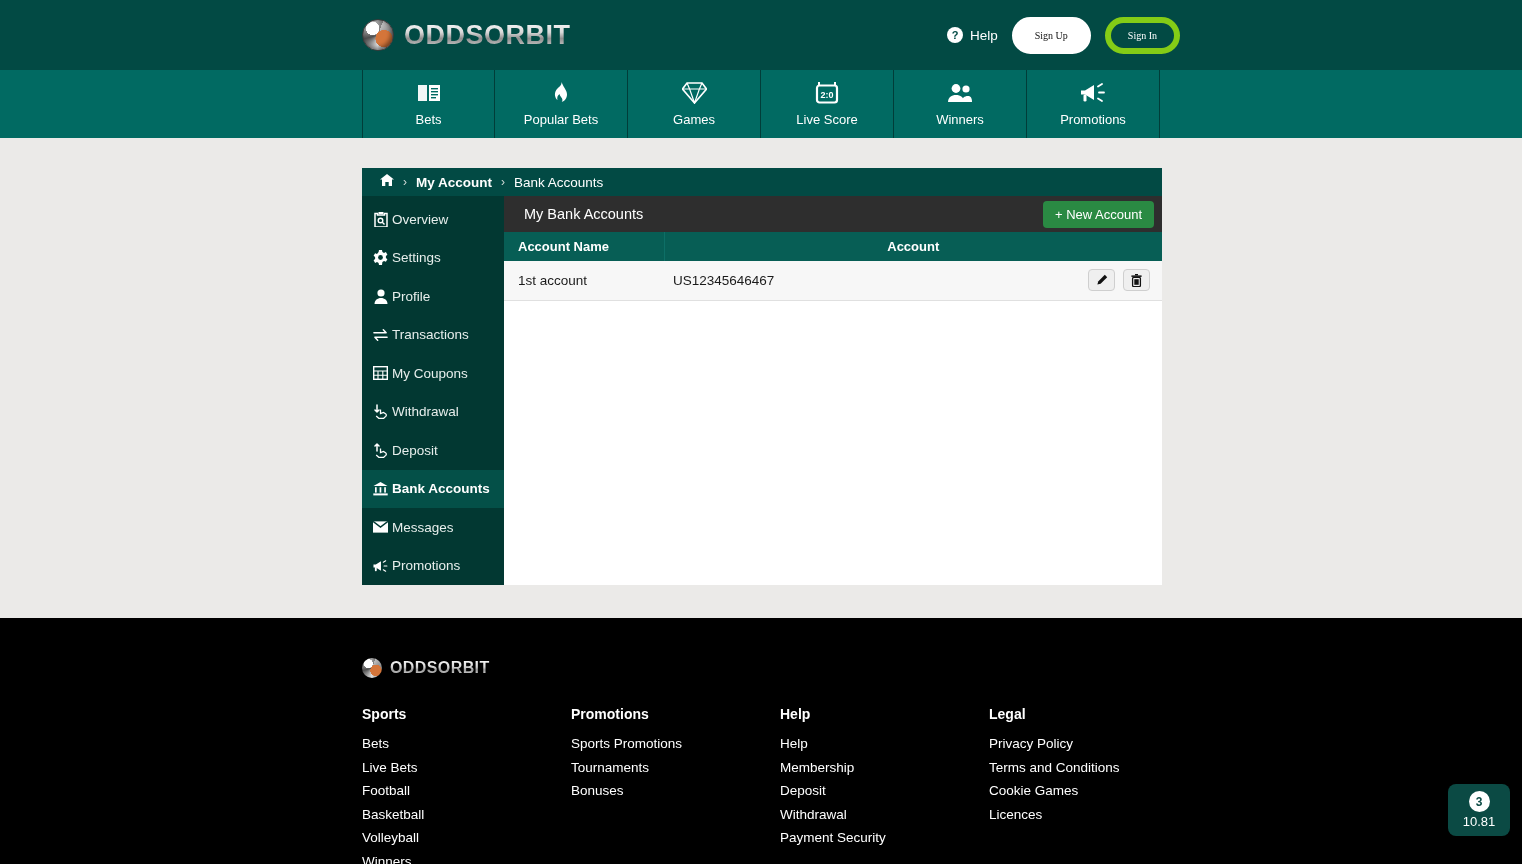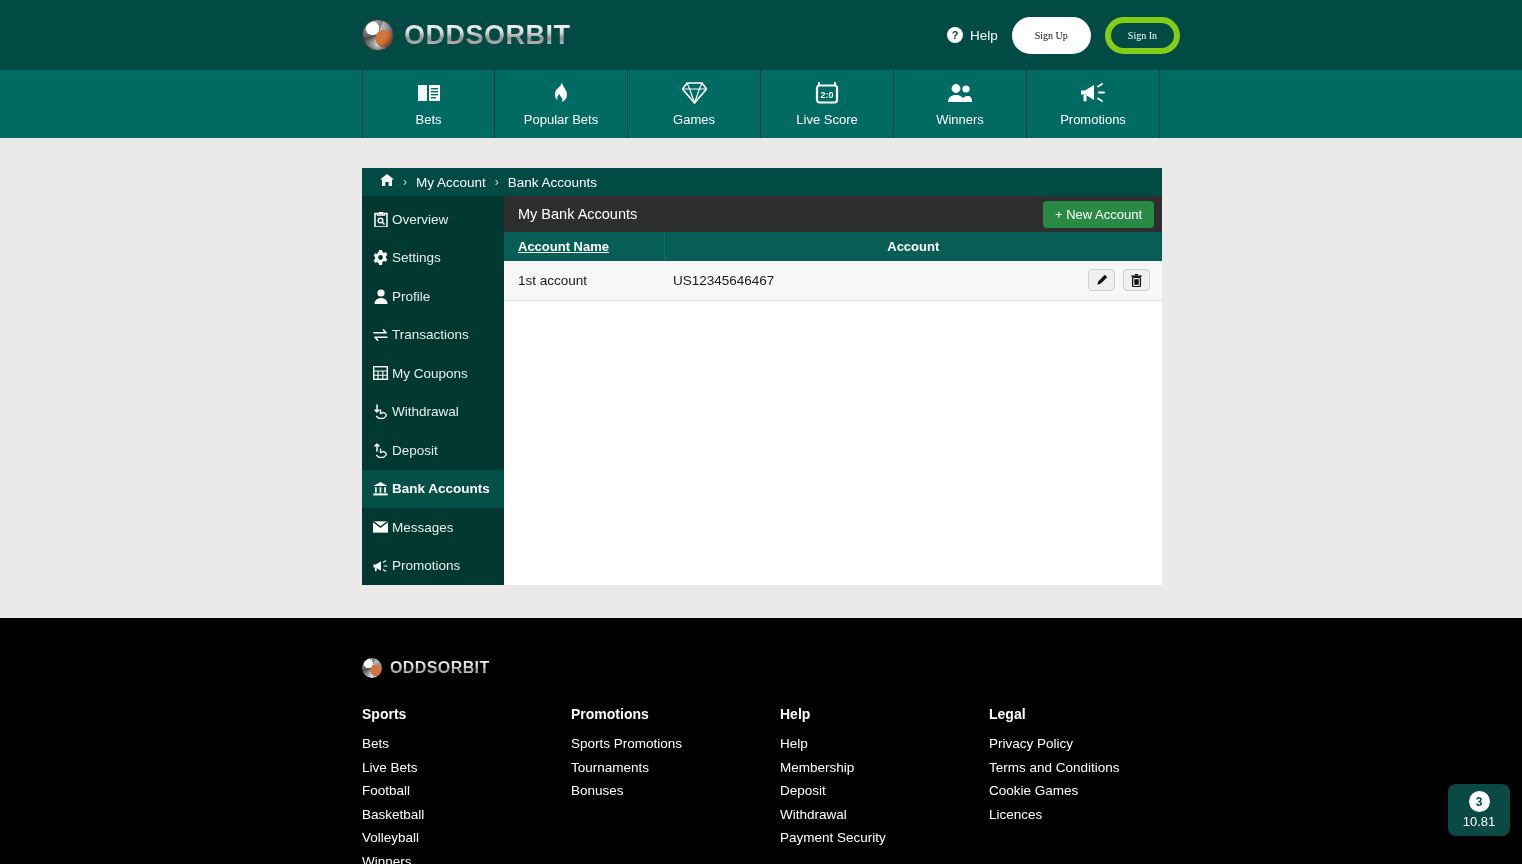--- a/index.html
+++ b/index.html
@@ -59,48 +59,48 @@
   .navicon svg { fill: #fff; }
 
   
   .page { height: 480px; padding-top: 30px; }
   .card-wrap { width: 800px; margin-left: 362px; }
   .breadcrumb {
     height: 28px; background: #024a44; color: #fff; display: flex; align-items: center;
     gap: 9px; padding: 0 18px; font-size: 13.5px;
   }
   .breadcrumb .sep { color: #cfd8d6; font-size: 12px; }
-  .breadcrumb .strong { font-weight: normal; text-align: center; }
+  .breadcrumb .strong { font-weight: bold; text-align: center; }
   .body-row { display: flex; min-height: 382px; }
 
   .sidebar { width: 142px; background: #023832; padding-top: 4px; }
   .side-item {
     height: 38.5px; display: flex; align-items: center; gap: 4px;
     padding-left: 11px; color: #e7eeec; font-size: 13.5px; cursor: pointer;
   }
   .side-item.active { background: #045048; color: #fff; font-weight: bold; }
   .side-ic { width: 15px; height: 15px; display: flex; align-items: center; justify-content: center; }
   .side-ic svg { fill: #ffffff; }
 
   .main { flex: 1; background: #fff; }
   .panel-head {
     height: 36px; background: #2e2e2e; display: flex; align-items: center;
-    justify-content: space-between; padding: 0 8px 0 14px;
+    justify-content: space-between; padding: 0 8px 0 20px;
   }
   .panel-title { color: #fff; font-size: 14.5px; }
   .new-btn {
     background: #2a8a43; color: #fff; border: none; border-radius: 4px;
     font-size: 13px; padding: 6px 12px; cursor: pointer;
     font-family: "Liberation Sans", sans-serif;
   }
   table { width: 100%; border-collapse: collapse; }
   thead th {
     background: #075e55; color: #fff; font-size: 13px; height: 29px; font-weight: bold;
   }
-  thead th.c1 { width: 160px; text-align: left; padding-left: 14px; border-right: 1px solid #0d6f66; text-decoration: underline; }
+  thead th.c1 { width: 160px; text-align: left; padding-left: 14px; border-right: 1px solid #0d6f66; }
   tbody td { height: 39px; font-size: 13.5px; color: #1b1b1b; }
   tbody td.c1 { padding-left: 14px; }
   tbody td.c2 { padding-left: 9px; }
   .row1 { background: #f7f7f7; border-bottom: 1px solid #e0e0e0; }
   .row2 { background: #83cfa2; }
   .acct-inner { display: flex; align-items: center; justify-content: space-between; padding-right: 12px; }
   .current-tag { color: #0d4b2c; font-weight: bold; font-size: 13px; margin-right: 10px; }
   .acts { display: flex; gap: 8px; }
   .iconbtn {
     width: 27px; height: 22px; background: #efefef; border: 1px solid #cfcfcf; border-radius: 4px;

